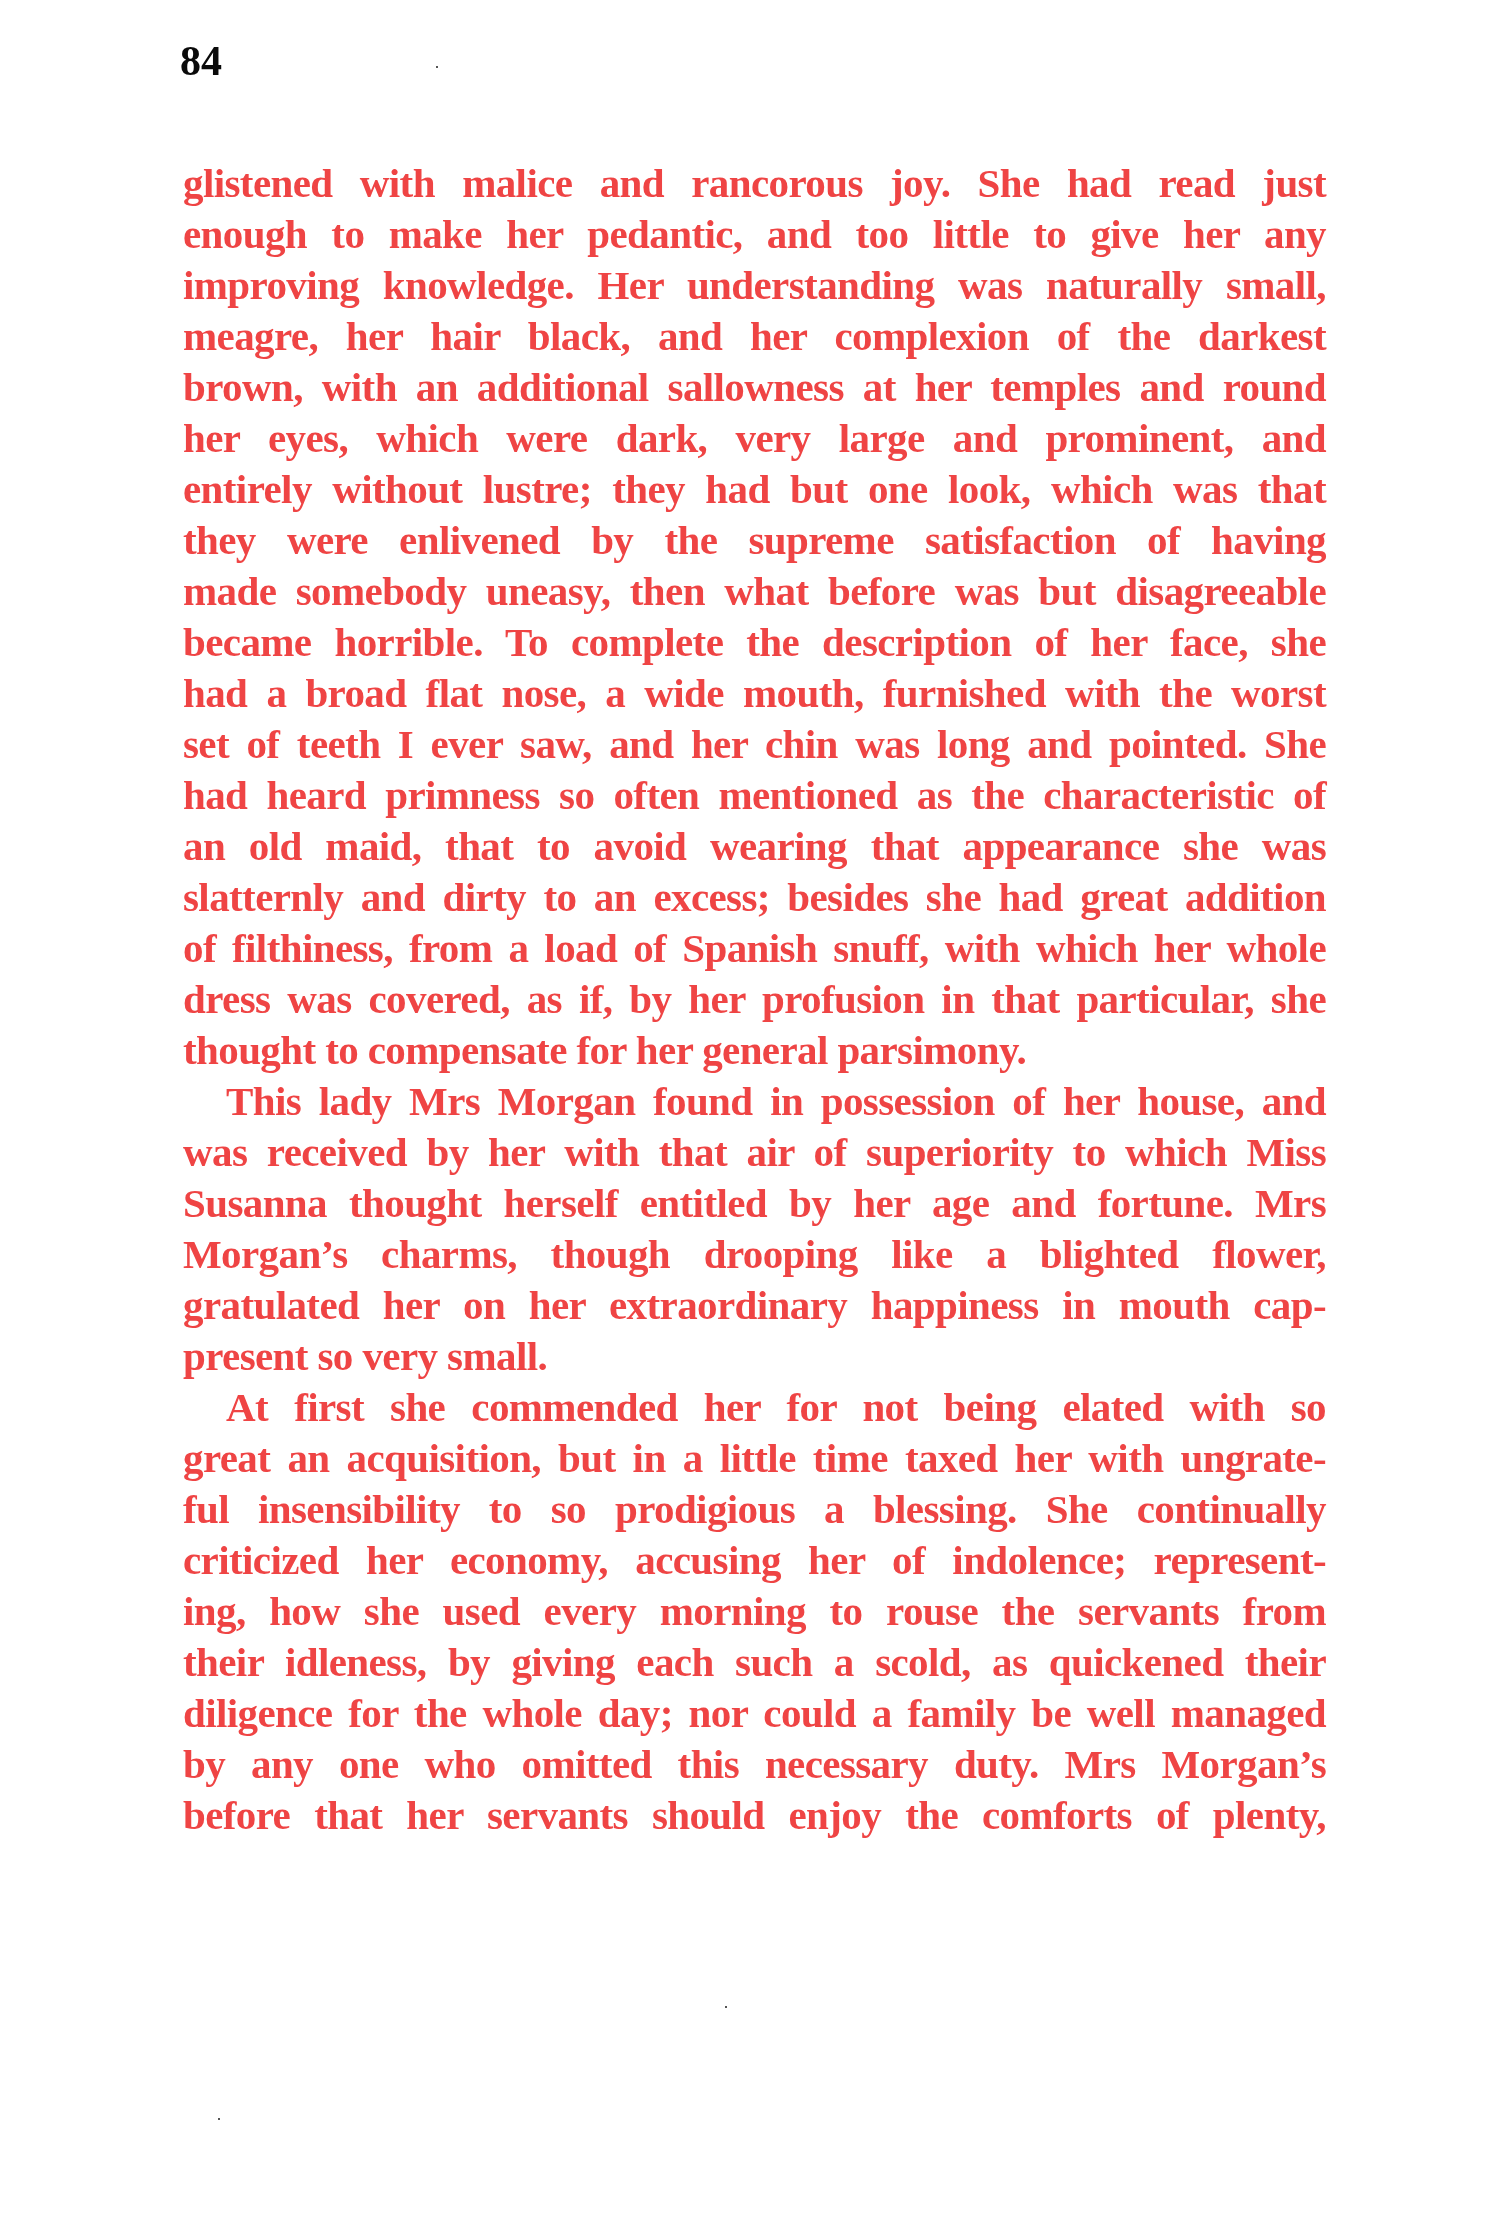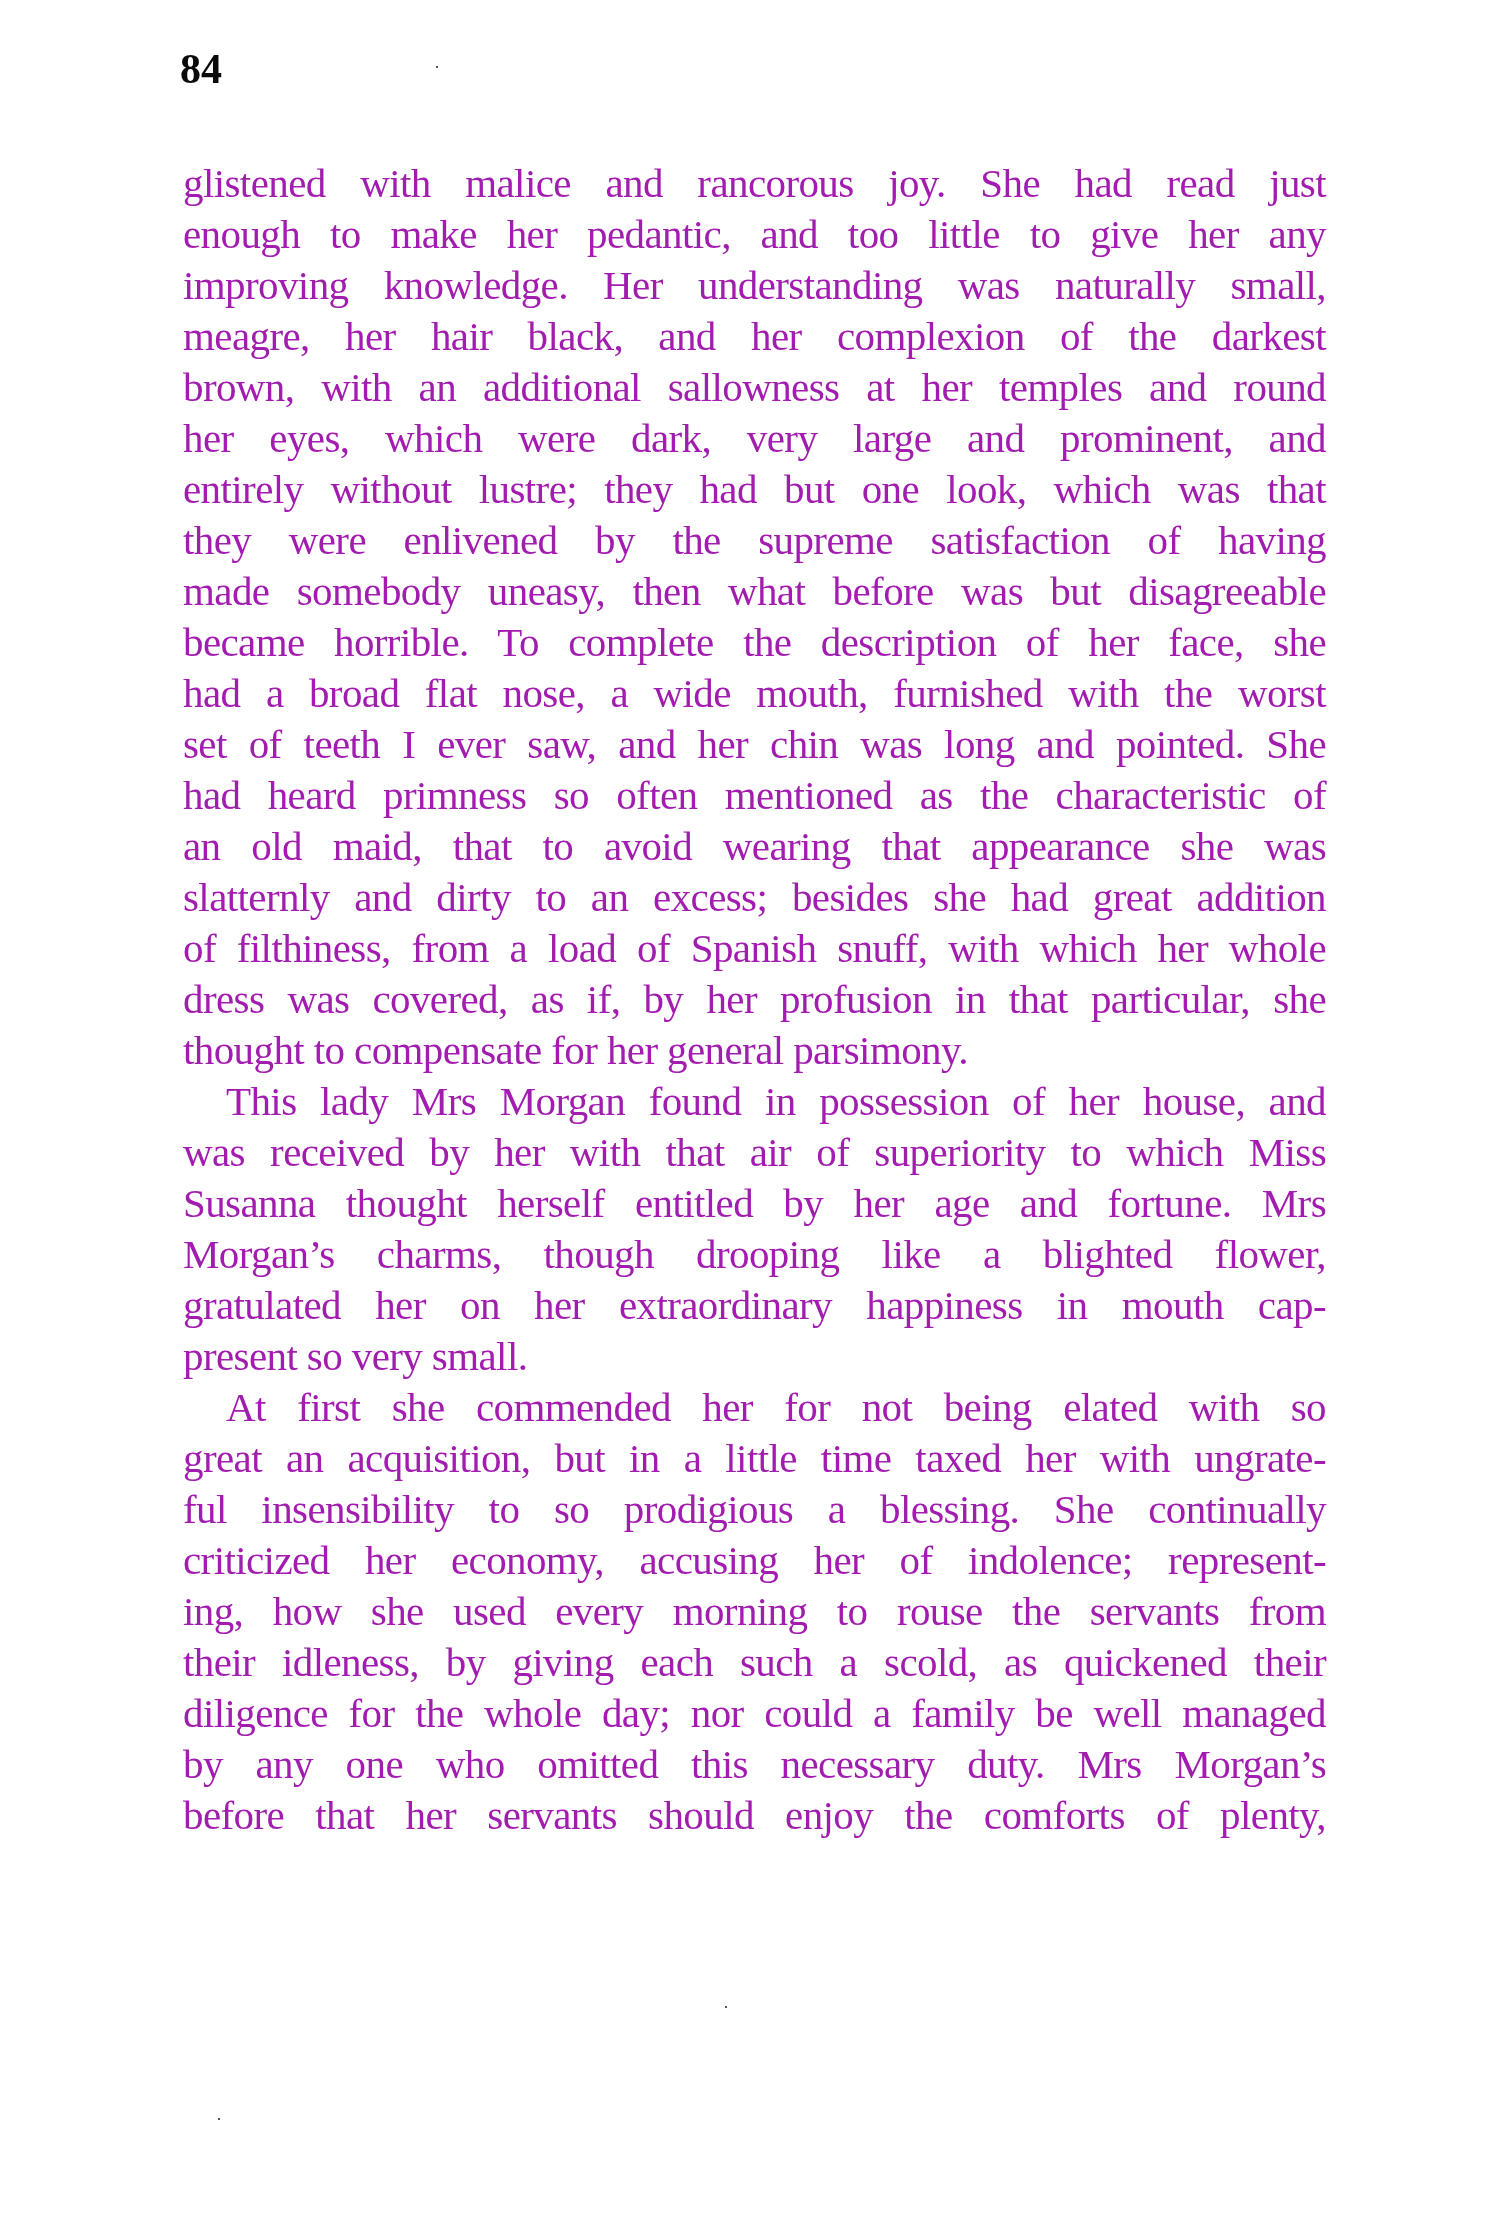--- a/index.html
+++ b/index.html
@@ -1,26 +1,26 @@
 <!DOCTYPE html>
 <html><head>
 <meta charset="utf-8">
 <style>
   html, body { margin: 0; padding: 0; background: #ffffff; }
   body { width: 1492px; height: 2234px; position: relative; overflow: hidden; }
   .page { position: absolute; left: 0; top: 0; width: 1492px; height: 2234px; background: #ffffff; }
   .page-number {
-    position: absolute; left: 180px; top: 48px;
+    position: absolute; left: 180px; top: 40px;
     font-family: "Liberation Serif", "DejaVu Serif", serif;
     font-weight: bold; font-size: 42px; color: #0a0a0a; line-height: 1;
   }
   .text-block {
     position: absolute; left: 183px; top: 158px; width: 1143px;
     font-family: "Liberation Serif", "DejaVu Serif", serif;
-    font-weight: normal; font-size: 41px; color: #a21caf;
+    font-weight: bold; font-size: 41px; color: #ef4444;
   }
   .line {
     display: block; height: 51px; line-height: 51px;
     white-space: nowrap; text-align: justify; text-align-last: justify;
     letter-spacing: -0.6px; word-spacing: 0px; overflow: visible;
   }
   .line.indent { padding-left: 43px; }
   .line.last { text-align: center; text-align-last: left; }
   .speck { position: absolute; width: 2px; height: 2px; background: #555; }
 </style>

